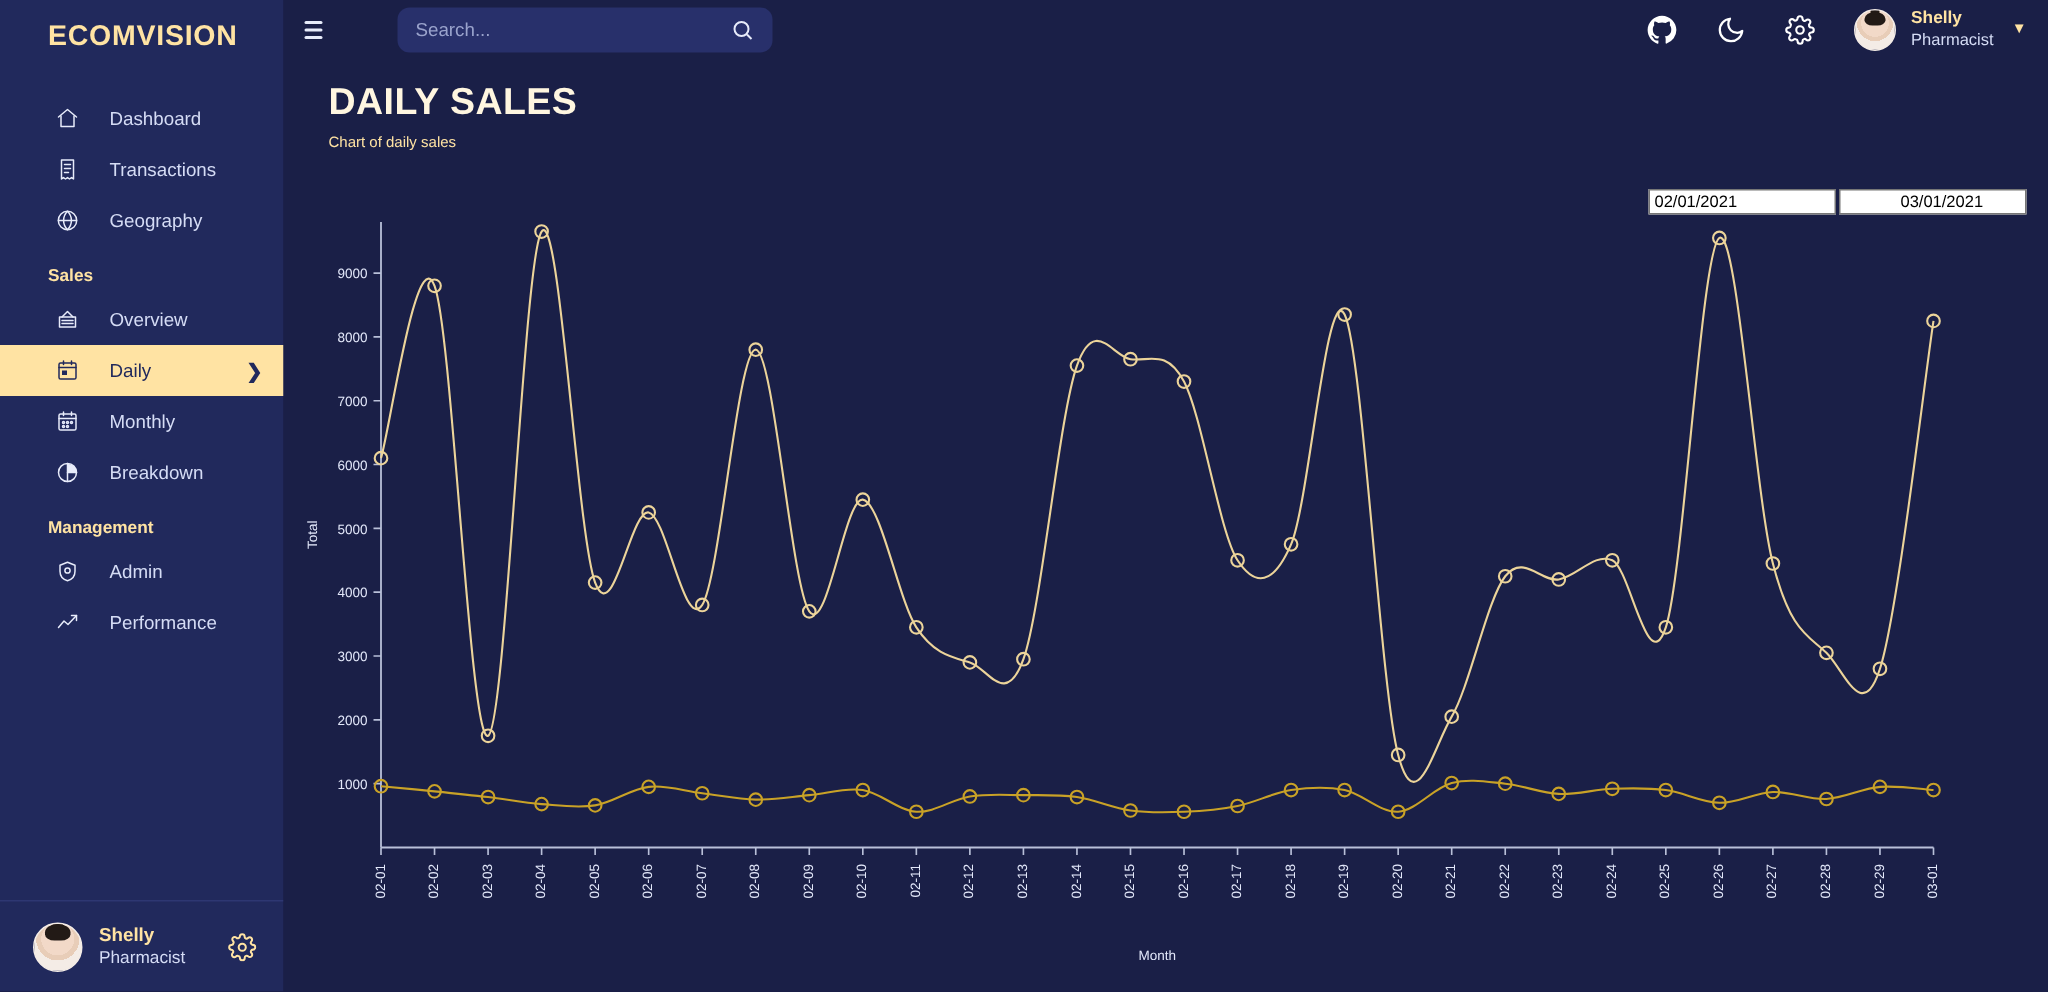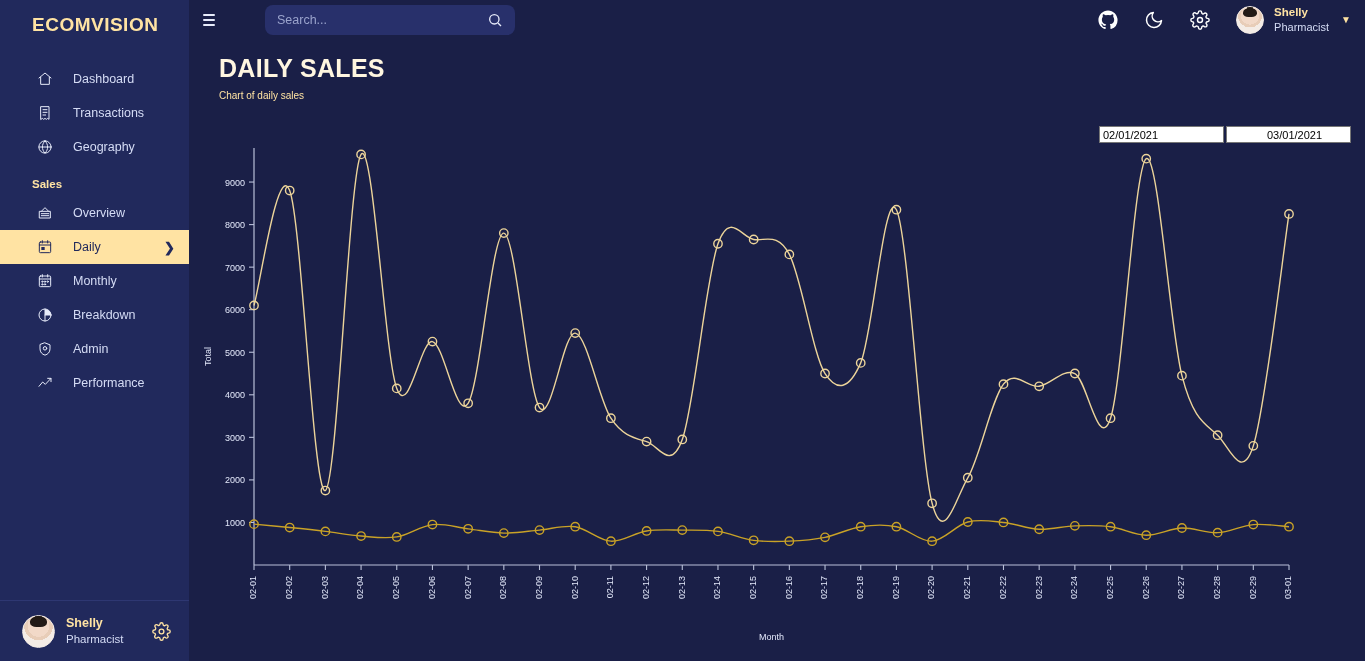--- a/index.html
+++ b/index.html
@@ -256,20 +256,21 @@
           <span class="ico">
             <svg viewBox="0 0 24 24" fill="none" stroke="#e7ebfa" stroke-width="1.5" stroke-linecap="round" stroke-linejoin="round" style="color:#e7ebfa">
               <circle cx="12" cy="12" r="9"></circle>
               <line x1="12" y1="3" x2="12" y2="21"></line>
               <path d="M12 12h9"></path>
               <path d="M12 3.2A8.8 8.8 0 0121 12h-9z" fill="currentColor" stroke="none"></path>
             </svg>
           </span>
           <span class="label">Breakdown</span>
         </div>
+        <div class="nav-group-title">Management</div>
         <div class="nav-item">
           <span class="ico">
             <svg viewBox="0 0 24 24" fill="none" stroke="#e7ebfa" stroke-width="1.5" stroke-linecap="round" stroke-linejoin="round" style="color:#e7ebfa">
               <path d="M12 2.8l7.5 3v6c0 5-3.3 8.3-7.5 9.4C7.8 20.1 4.5 16.8 4.5 11.8v-6z"></path>
               <circle cx="12" cy="11" r="2.6"></circle>
             </svg>
           </span>
           <span class="label">Admin</span>
         </div>
         <div class="nav-item">

